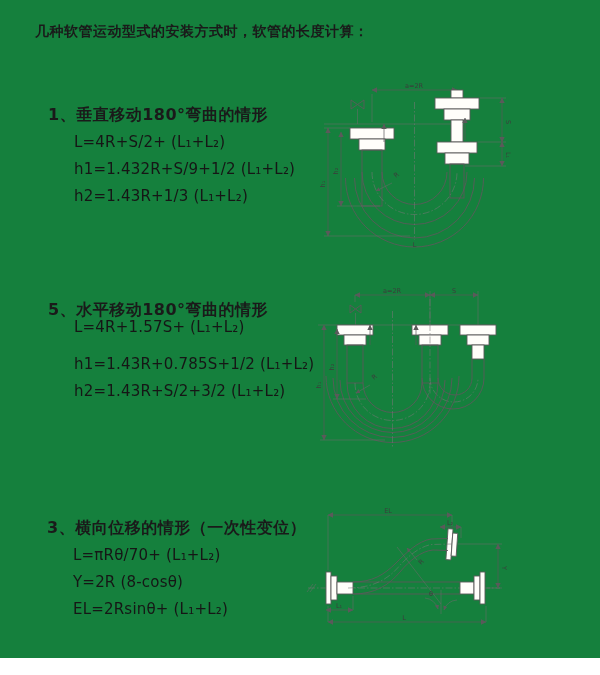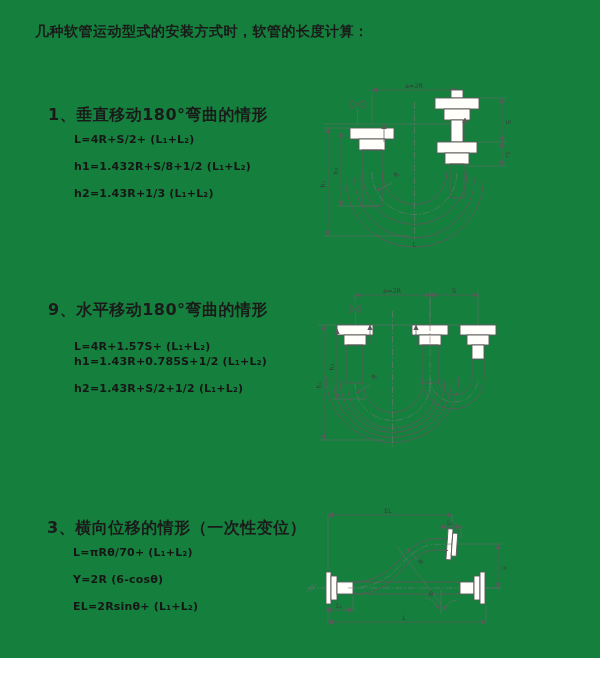--- a/index.html
+++ b/index.html
@@ -1,54 +1,54 @@
 <!DOCTYPE html>
 <html><head>
 <meta charset="utf-8">
 <style>
   html,body{margin:0;padding:0;}
   .page{position:relative;width:600px;height:658px;background:#15803d;overflow:hidden;
         font-family:"DejaVu Sans","Liberation Sans",sans-serif;color:#1a1a1a;}
   .abs{position:absolute;white-space:nowrap;}
   .title{font-size:14px;font-weight:bold;letter-spacing:.5px;}
   .heading{font-size:16px;font-weight:bold;letter-spacing:.5px;}
-  .formula{font-size:11px;font-weight:bold;color:#161616;letter-spacing:.2px;}
+  .formula{font-size:15px;font-weight:normal;color:#161616;letter-spacing:.2px;}
   svg{position:absolute;overflow:visible;}
   svg .ln{stroke:#5a5a5a;fill:none;stroke-width:.9;}
   svg .tn{stroke:#6a6a6a;fill:none;stroke-width:.55;}
   svg .dim{stroke:#5a5a5a;fill:none;stroke-width:.7;}
   svg .cl{stroke:#777;fill:none;stroke-width:.55;stroke-dasharray:7 2 1.5 2;}
   svg .fit{fill:#fffefa;stroke:#5a5a5a;stroke-width:.9;}
   svg text{fill:#3c3c3c;font-size:6.5px;font-family:"DejaVu Sans","Liberation Sans",sans-serif;}
 </style>
 </head>
 <body>
 
 <div class="page">
 
   <div class="abs title" style="left:35px;top:23px">几种软管运动型式的安装方式时，软管的长度计算：</div>
 
   <div>
     <div class="abs heading" style="left:48px;top:105px">1、垂直移动180°弯曲的情形</div>
     <div class="abs formula" style="left:74px;top:133px">L=4R+S/2+ (L₁+L₂)</div>
-    <div class="abs formula" style="left:74px;top:160px">h1=1.432R+S/8+1/2 (L₁+L₂)</div>
+    <div class="abs formula" style="left:74px;top:160px">h1=1.432R+S/9+1/2 (L₁+L₂)</div>
     <div class="abs formula" style="left:74px;top:187px">h2=1.43R+1/3 (L₁+L₂)</div>
   </div>
 
   <div>
-    <div class="abs heading" style="left:48px;top:300px">9、水平移动180°弯曲的情形</div>
-    <div class="abs formula" style="left:74px;top:340px">L=4R+1.57S+ (L₁+L₂)</div>
+    <div class="abs heading" style="left:48px;top:300px">5、水平移动180°弯曲的情形</div>
+    <div class="abs formula" style="left:74px;top:318px">L=4R+1.57S+ (L₁+L₂)</div>
     <div class="abs formula" style="left:74px;top:355px">h1=1.43R+0.785S+1/2 (L₁+L₂)</div>
-    <div class="abs formula" style="left:74px;top:382px">h2=1.43R+S/2+1/2 (L₁+L₂)</div>
+    <div class="abs formula" style="left:74px;top:382px">h2=1.43R+S/2+3/2 (L₁+L₂)</div>
   </div>
 
   <div>
     <div class="abs heading" style="left:47px;top:518px">3、横向位移的情形（一次性变位）</div>
     <div class="abs formula" style="left:73px;top:546px">L=πRθ/70+ (L₁+L₂)</div>
-    <div class="abs formula" style="left:73px;top:573px">Y=2R (6-cosθ)</div>
+    <div class="abs formula" style="left:73px;top:573px">Y=2R (8-cosθ)</div>
     <div class="abs formula" style="left:73px;top:600px">EL=2Rsinθ+ (L₁+L₂)</div>
   </div>
 
   <svg style="left:312px;top:78px" width="245" height="172" viewBox="0 0 245 172">
     <defs>
       <pattern id="braid1" width="3.5" height="3.5" patternUnits="userSpaceOnUse">
         <path d="M0,3.5 L3.5,0 M0,0 L3.5,3.5" stroke="#8a8a8a" stroke-width=".5"></path>
       </pattern>
       <marker id="arr1" viewBox="0 0 8 8" refX="7.5" refY="4" markerWidth="8" markerHeight="8" orient="auto-start-reverse">
         <path d="M0,0 L8,4 L0,8 Z" fill="#5a5a5a"></path>

